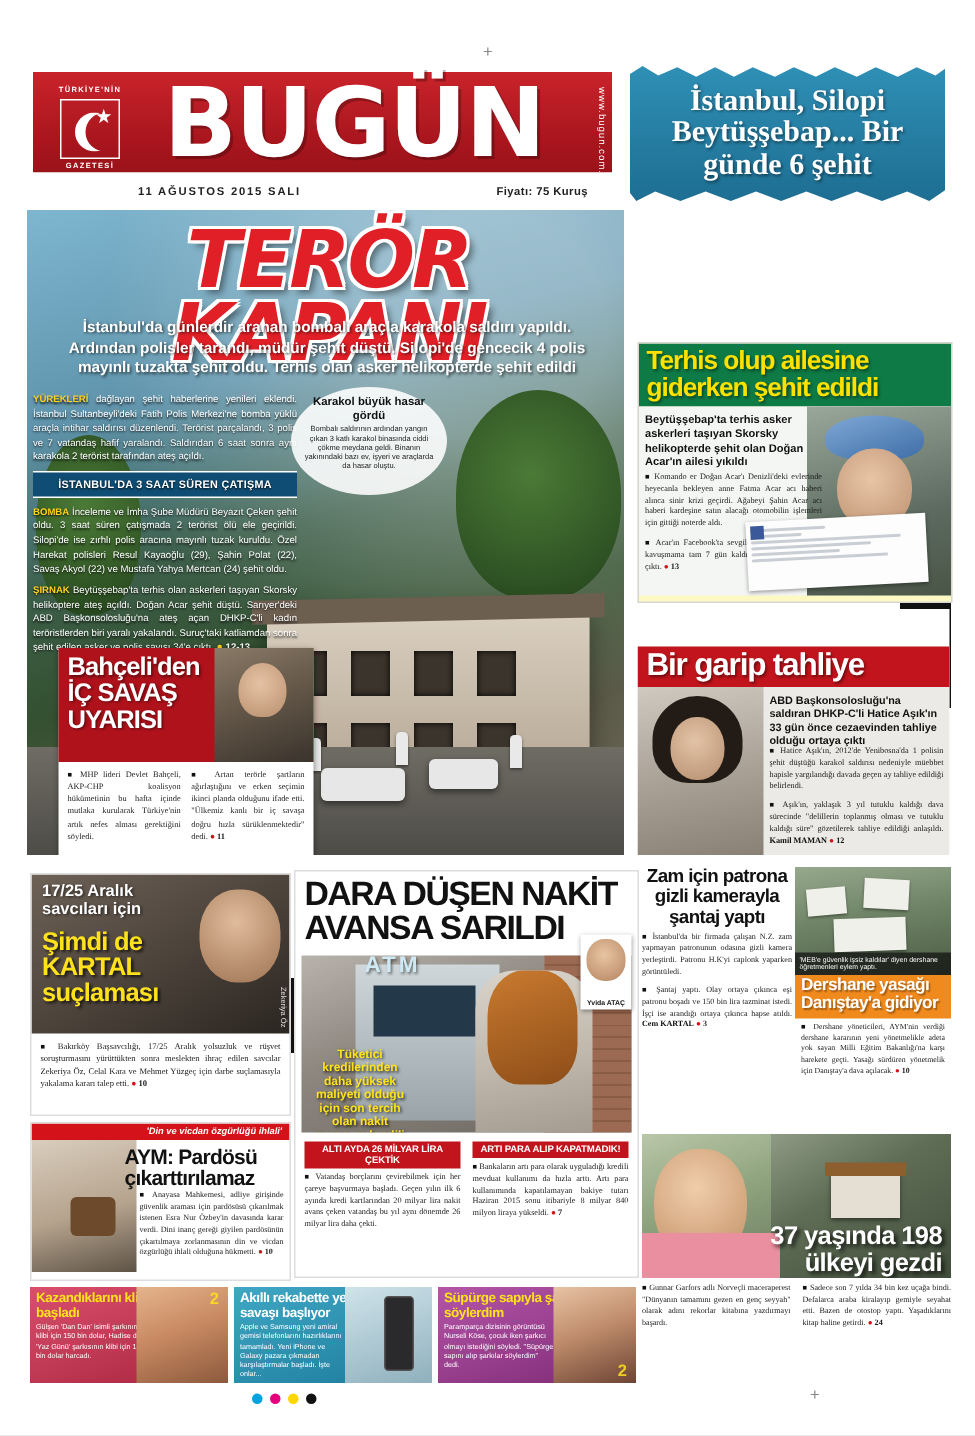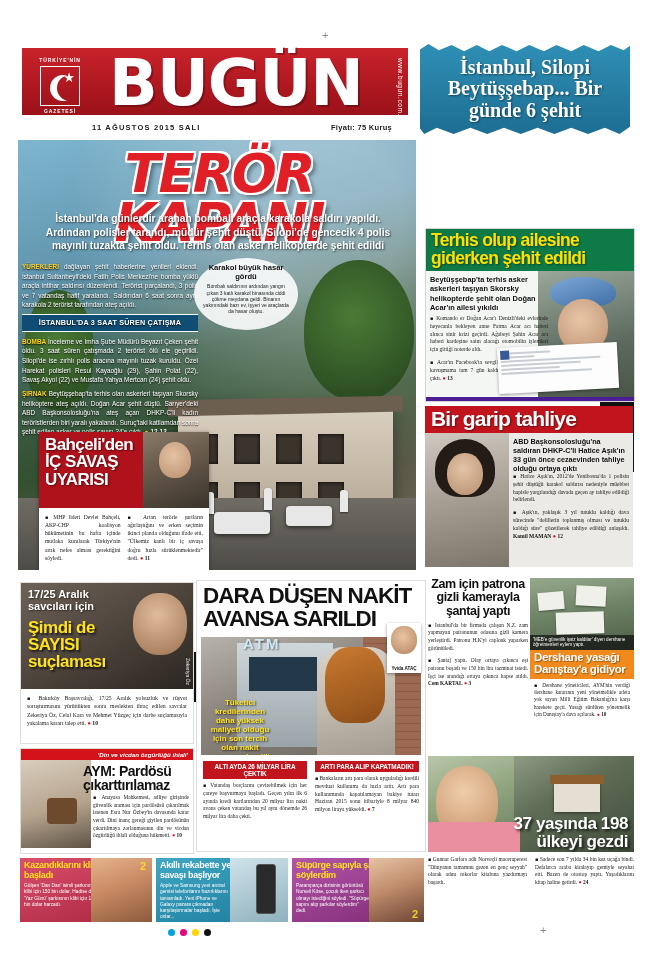--- a/index.html
+++ b/index.html
@@ -91,21 +91,21 @@
     background:linear-gradient(160deg,#8a7b68 0%,#6d5f4f 35%,#3a332c 100%);}
   .bahceli-face:after{content:"";position:absolute;left:16px;top:10px;width:32px;height:36px;border-radius:50% 50% 45% 45%;
     background:radial-gradient(circle at 45% 38%,#e5c2a4,#b88f6e);}
   .bahceli-body{padding:5px 6px;display:flex;gap:7px;font-family:"Liberation Serif",serif;font-size:5.6px;line-height:1.45;
     color:#1a1a1a;text-align:justify;}
   .bahceli-body p{margin:0;flex:1;}
   .sq{color:#111;font-size:5px;}
   .rdot{color:#d4121a;}
 
   
-  .terhis{position:absolute;left:425px;top:228px;width:208px;height:172px;background:#4c1d95;
+  .terhis{position:absolute;left:425px;top:228px;width:208px;height:172px;background:#fef9c3;
     border:1px solid #d5d5d5;overflow:hidden;}
   .terhis-hd{background:#0e7a45;padding:3px 5px 4px;}
   .terhis-hd h2{margin:0;color:#ffe100;font-weight:bold;font-size:17.5px;line-height:1.0;letter-spacing:-.7px;
     text-shadow:1px 1px 2px rgba(0,0,0,.45);}
   .terhis-body{position:relative;height:126px;background:#f4f6f4;}
   .terhis-photo{position:absolute;right:0;top:0;width:96px;height:126px;
     background:linear-gradient(165deg,#9aa79b 0%,#7b8a7d 30%,#5d6b60 60%,#495546 100%);}
   .terhis-photo .beret{position:absolute;left:12px;top:6px;width:66px;height:30px;border-radius:50% 50% 40% 40%;
     background:linear-gradient(160deg,#7ea8d6,#3e6da6);}
   .terhis-photo .face{position:absolute;left:20px;top:28px;width:50px;height:54px;border-radius:48%;
@@ -114,21 +114,21 @@
   .terhis-cols{position:absolute;left:4px;top:44px;width:118px;font-family:"Liberation Serif",serif;
     font-size:5.5px;line-height:1.42;color:#1a1a1a;text-align:justify;}
   .terhis-cols p{margin:0 0 5px;}
   .fbcard{position:absolute;left:72px;bottom:6px;width:120px;height:46px;background:#fdfdfd;
     box-shadow:0 1px 3px rgba(0,0,0,.4);transform:rotate(-3deg);padding:3px;box-sizing:border-box;}
   .fbcard .ln{height:2px;background:#c9cdd4;margin:2px 0;border-radius:1px;}
   .fbcard .av{width:9px;height:9px;background:#3b5998;float:left;margin-right:3px;}
 
   
   .tahliye{position:absolute;left:425px;top:406px;width:208px;height:164px;background:#fff;overflow:hidden;}
-  .tahliye-hd{background:#c2141c;padding:2px 6px 4px;}
+  .tahliye-hd{background:#c2141c;padding:2px 6px 4px;margin-top:25px;}
   .tahliye-hd h2{margin:0;color:#fff;font-weight:bold;font-size:21px;line-height:1;letter-spacing:-.8px;
     text-shadow:1px 1px 2px rgba(0,0,0,.45);}
   .tahliye-body{position:relative;height:134px;background:#eceae6;}
   .tahliye-photo{position:absolute;left:0;top:0;width:84px;height:134px;
     background:linear-gradient(170deg,#cfc9bf 0%,#a9a096 45%,#7d746a 100%);}
   .tahliye-photo .hair{position:absolute;left:10px;top:6px;width:60px;height:58px;border-radius:50% 50% 40% 40%;background:#231c16;}
   .tahliye-photo .face{position:absolute;left:22px;top:20px;width:36px;height:42px;border-radius:48%;
     background:radial-gradient(circle at 45% 38%,#e3c3a6,#b68e6f);}
   .tahliye-dek{position:absolute;left:88px;top:4px;width:116px;font-size:7.2px;line-height:1.26;font-weight:bold;color:#111;}
   .tahliye-cols{position:absolute;left:88px;top:40px;width:116px;font-family:"Liberation Serif",serif;
@@ -412,21 +412,21 @@
         </p>
       </div>
     </div>
   </div>
 
   <div class="aralik">
     <div class="aralik-top">
       <div class="k1">17/25 Aralık savcıları için</div>
       <div class="k2">
         <span>Şimdi de</span><br>
-        <span>SAYISI</span><br>
+        <span>KARTAL</span><br>
         <span>suçlaması</span>
       </div>
       <div class="face"></div>
       <div class="credit">Zekeriya Öz</div>
     </div>
     <div class="aralik-body">
       <p>
         <span class="sq">■</span>
         <span>Bakırköy Başsavcılığı, 17/25 Aralık yolsuzluk ve rüşvet soruşturmasını yürüttükten sonra meslekten ihraç edilen savcılar Zekeriya Öz, Celal Kara ve Mehmet Yüzgeç için darbe suçlamasıyla yakalama kararı talep etti.</span>
         <span class="rdot">●</span>

